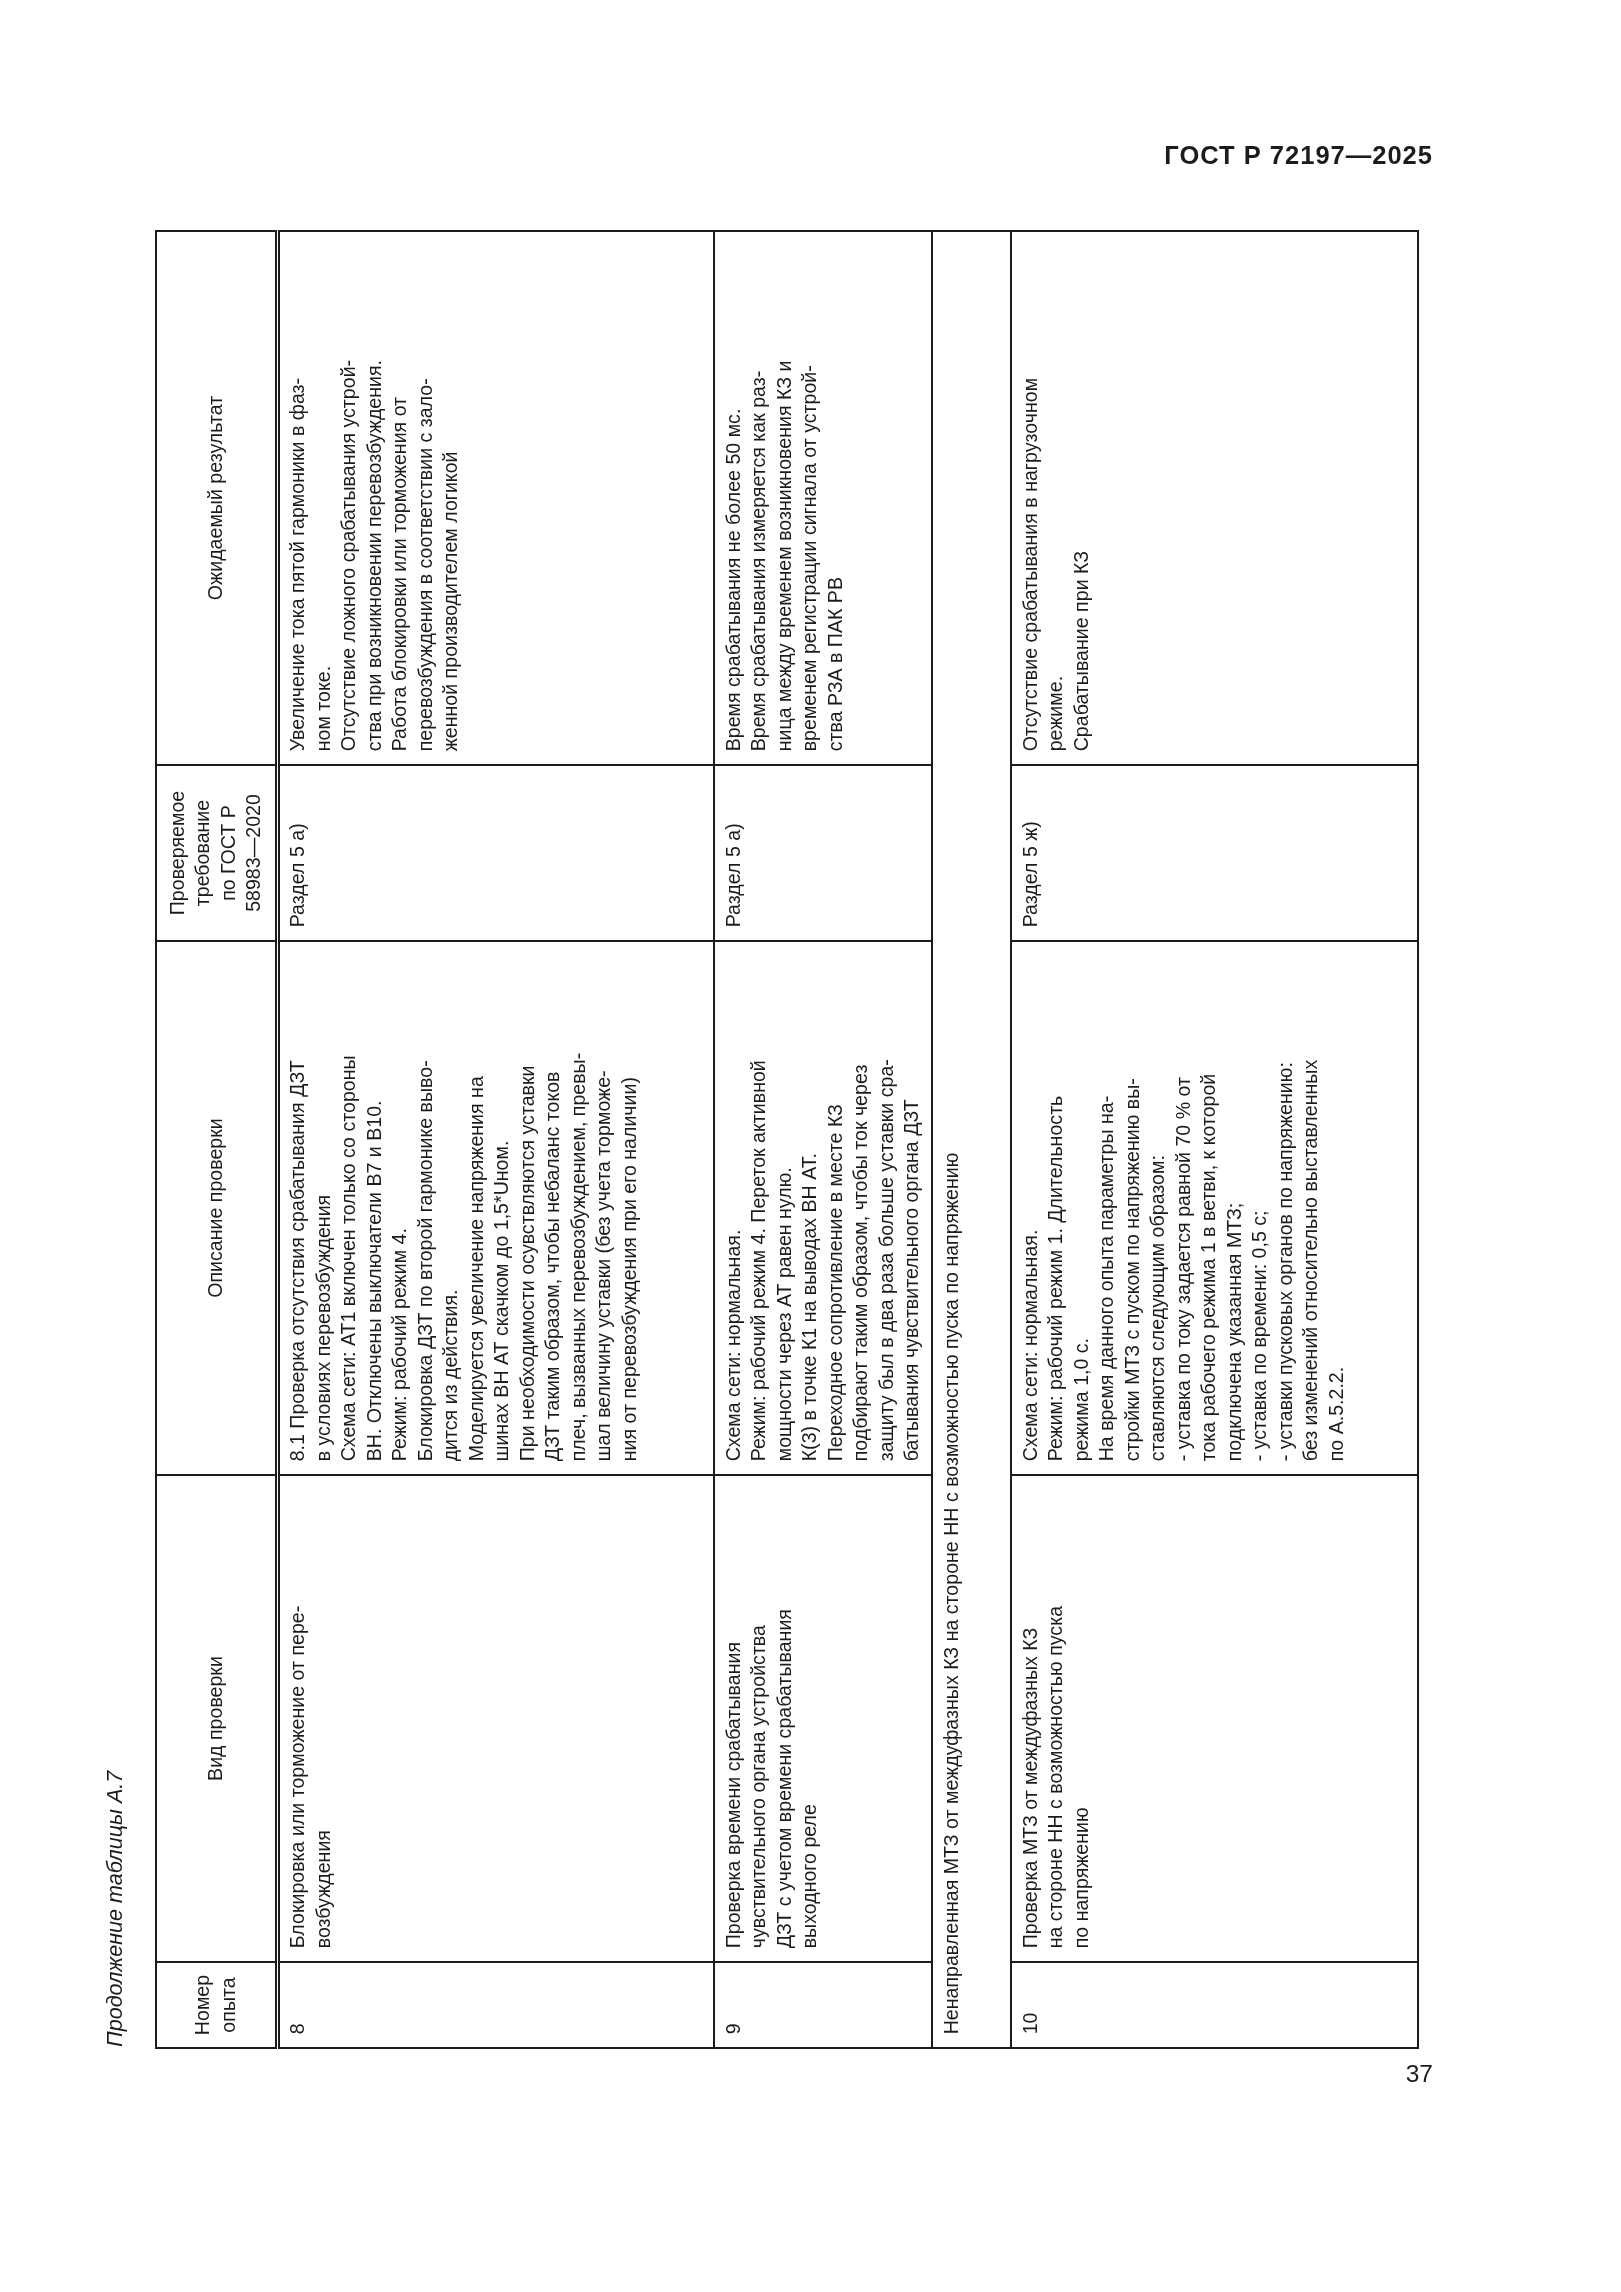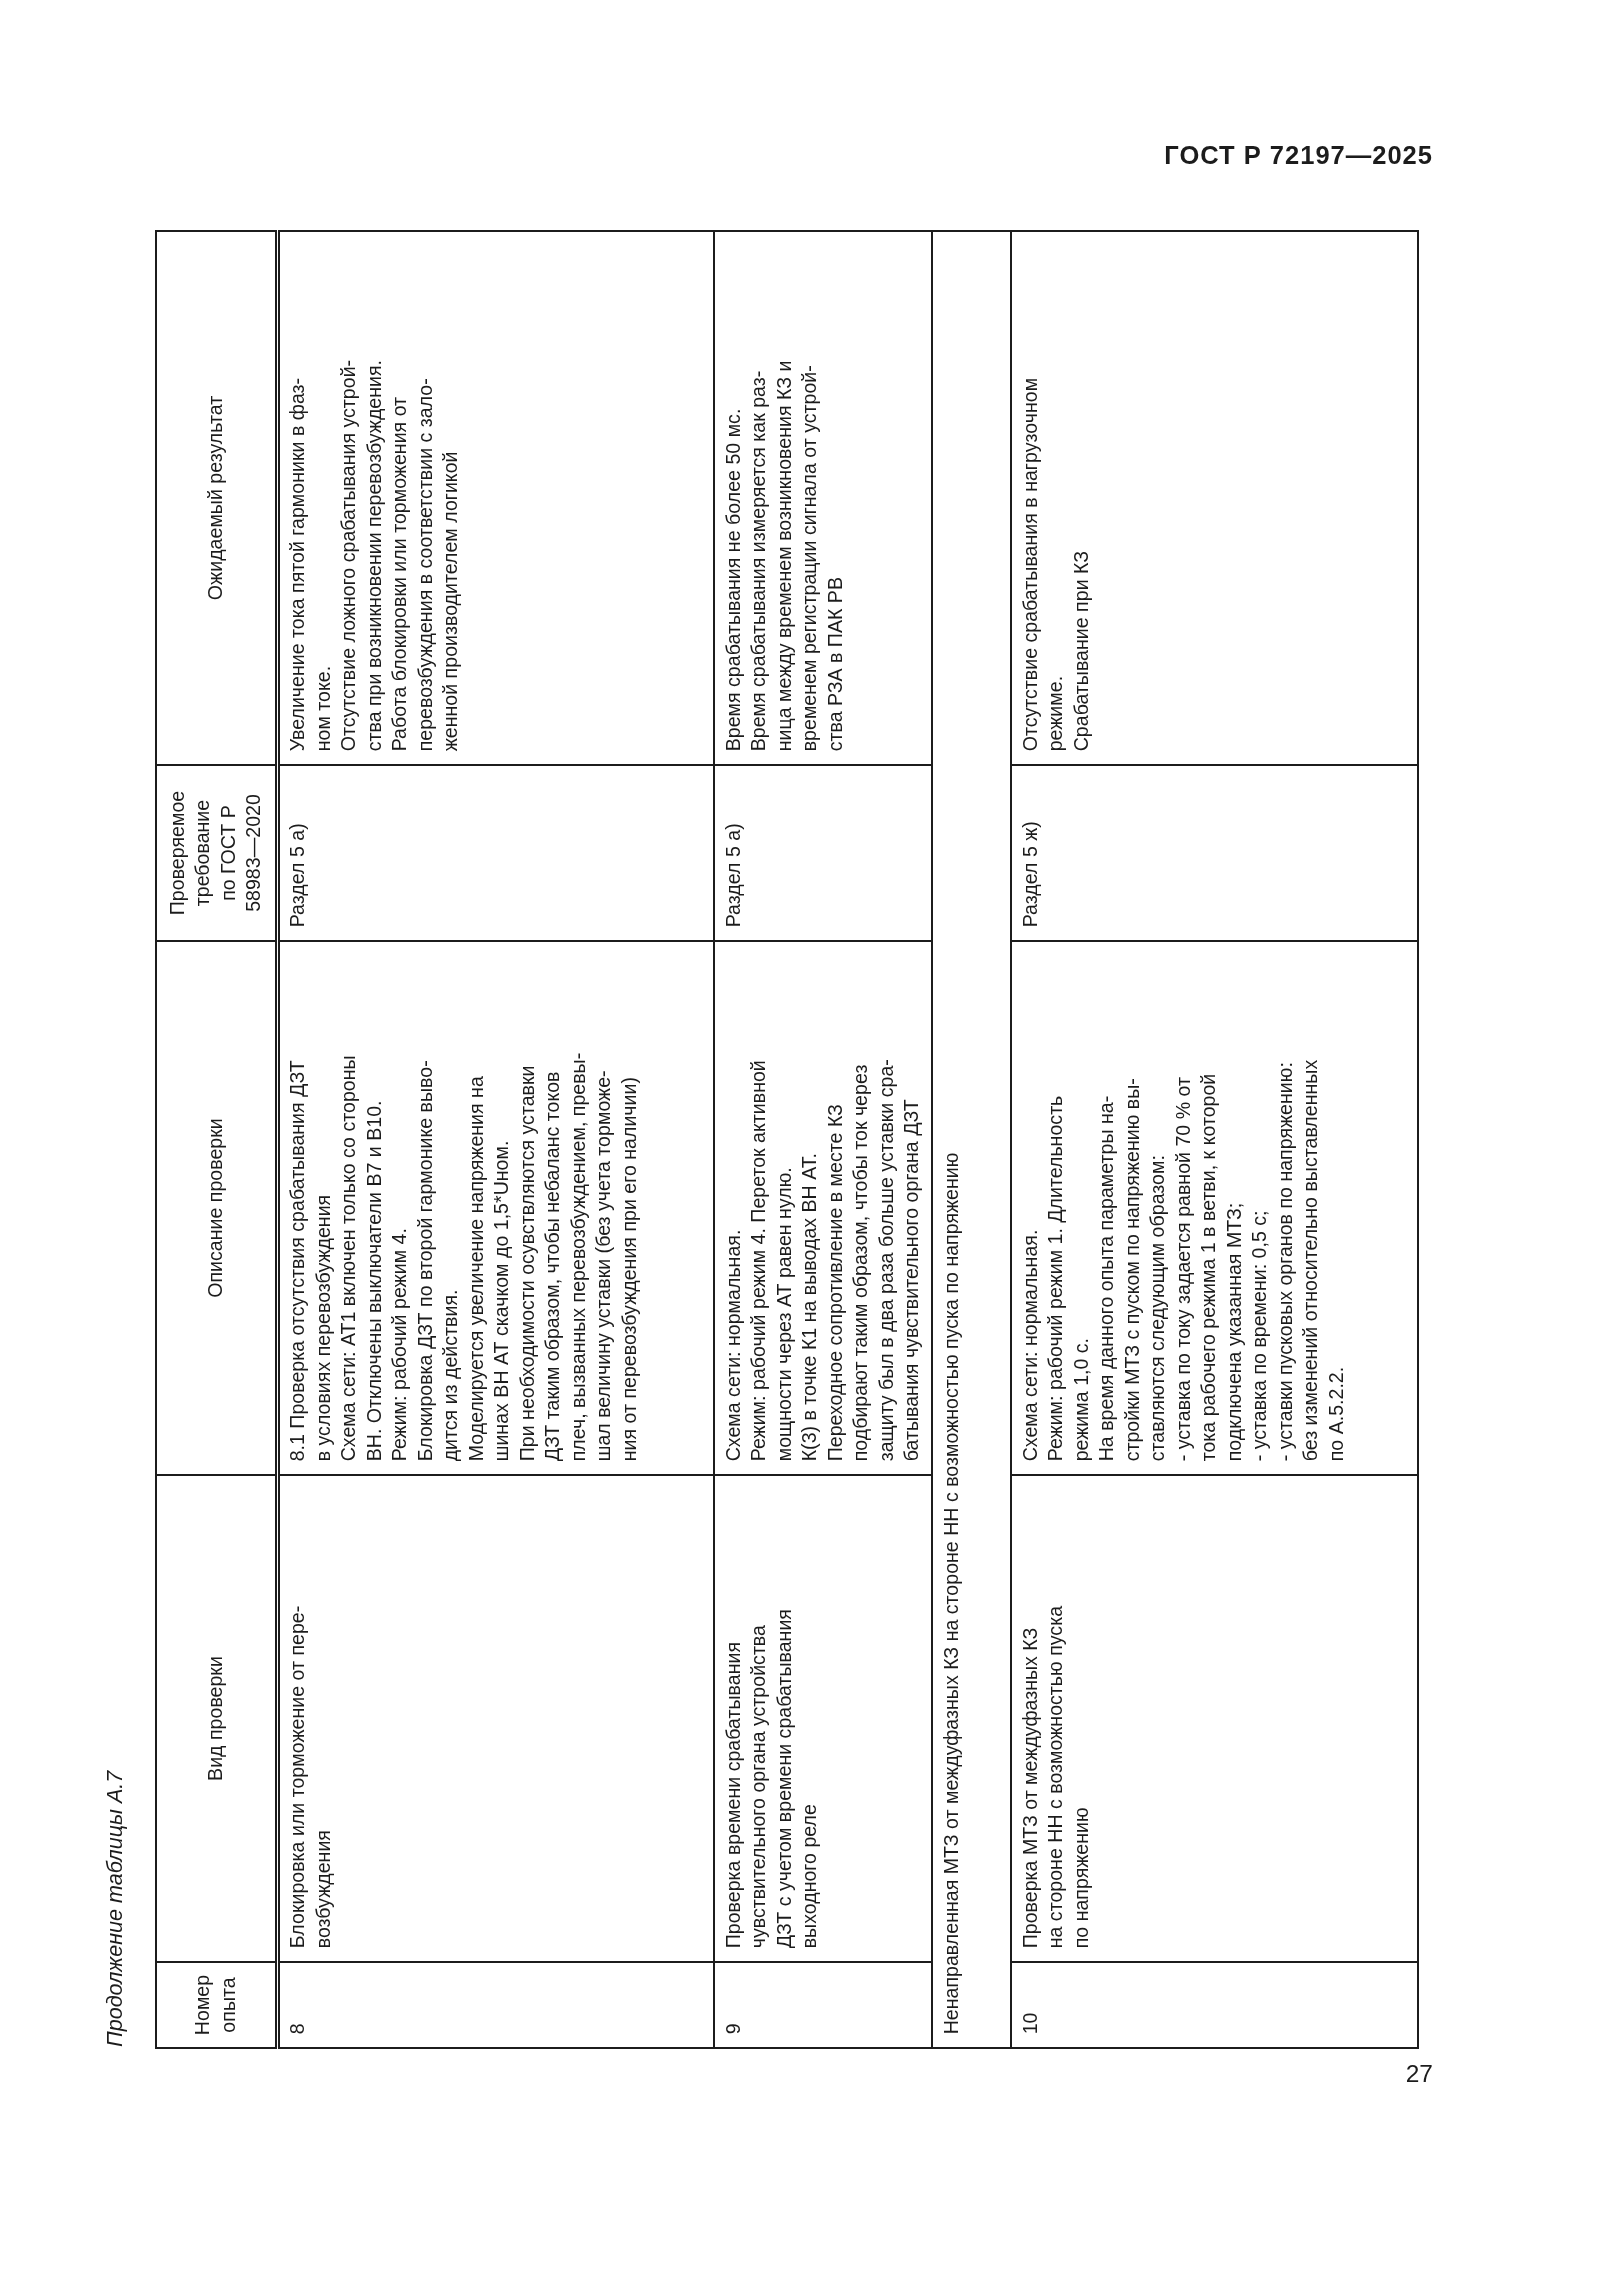--- a/index.html
+++ b/index.html
@@ -165,16 +165,16 @@
         <td>Раздел 5 ж)</td>
         <td>Отсутствие срабатывания в нагрузочном
 режиме.
 Срабатывание при КЗ</td>
       </tr>
     </tbody>
       </table>
 
   </div>
 
-  <div class="page-number">27</div>
+  <div class="page-number">37</div>
 
 </div>
 
 
 </body></html>

